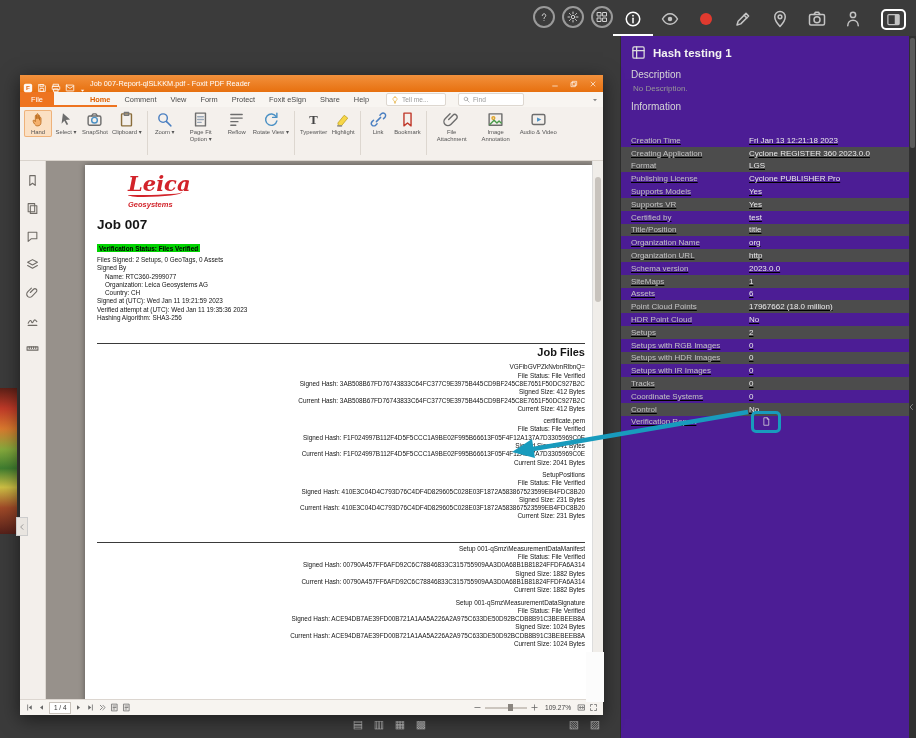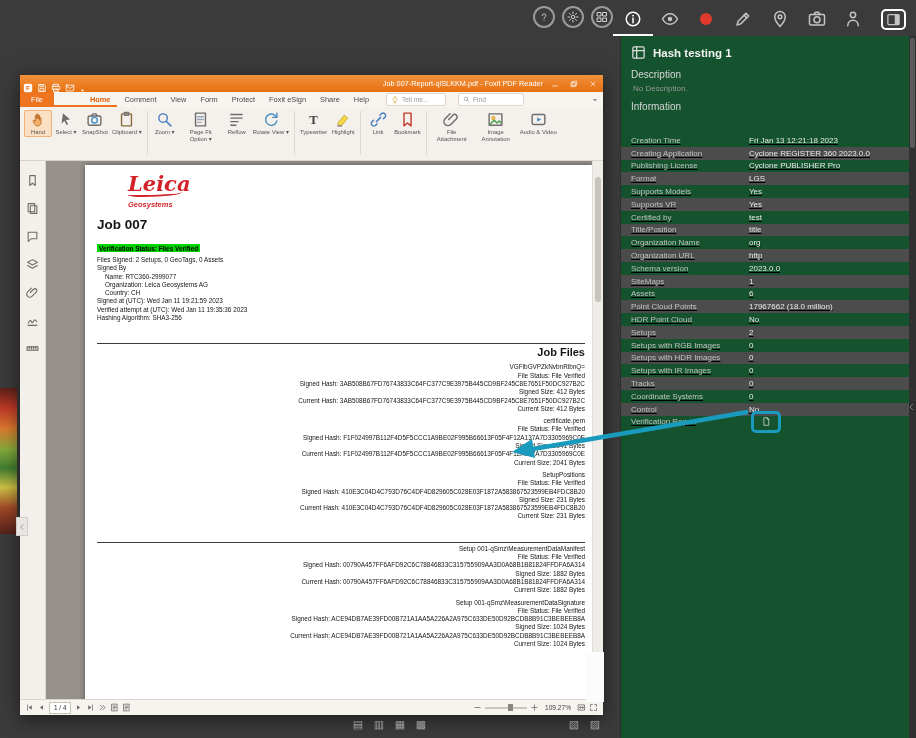--- a/index.html
+++ b/index.html
@@ -12,21 +12,21 @@
 
   
   .panel-toolbar{position:absolute;top:7px;left:624px;width:282px;height:24px;display:flex;align-items:center;justify-content:space-between;z-index:2;}
   .pt-item{width:18px;height:18px;color:#c4c4c4;position:relative;display:flex;align-items:center;justify-content:center;}
   .pt-item svg{width:100%;height:100%;}
   .pt-item.active{color:#fff;}
   .pt-item.active::after{content:"";position:absolute;left:-11px;right:-11px;bottom:-8px;height:2.5px;background:#fff;}
   .pt-item.boxed{border:2px solid #fff;border-radius:5px;width:19px;height:15px;padding:1px;}
 
   
-  .side-panel{position:absolute;left:620px;top:36px;width:296px;bottom:0;background:#14532d;border-left:1px solid #2e2e2e;box-sizing:border-box;}
+  .side-panel{position:absolute;left:620px;top:36px;width:296px;bottom:0;background:#4c1d95;border-left:1px solid #2e2e2e;box-sizing:border-box;}
   .panel-header{display:flex;align-items:center;gap:7px;padding:9px 0 5px 10px;}
   .ph-icon{width:15px;height:15px;color:#ddd;}
   .ph-icon svg{width:100%;height:100%;}
   .ph-title{font-size:11.5px;font-weight:bold;color:#f2f2f2;}
   .panel-sub{font-size:10px;color:#d6d6d6;padding:4px 0 2px 10px;}
   .panel-desc{font-size:8px;color:#979797;padding:2px 0 4px 12px;}
   .info-table{margin-top:20px;text-decoration:underline;}
   .info-row{display:flex;align-items:center;height:12.8px;font-size:8px;padding-left:10px;position:relative;}
   .info-row.alt{background:#4c4c4c;}
   .ikey{width:118px;color:#c2c2c2;flex:none;white-space:nowrap;}
@@ -38,21 +38,21 @@
   .panel-thumb{width:5px;margin:2px 1px;height:110px;background:#5a5a5a;border-radius:2px;}
   .panel-collapse{position:absolute;right:0;top:364px;width:9px;height:14px;color:#9a9a9a;}
   .panel-collapse svg{width:100%;height:100%;}
 
   
   .foxit{position:absolute;left:20px;top:75px;width:583px;height:640px;box-shadow:0 4px 18px rgba(0,0,0,0.55);display:flex;flex-direction:column;z-index:3;}
   .titlebar{height:17px;background:linear-gradient(180deg,#f2913d,#e7700f);display:flex;align-items:center;padding:0 3px;gap:4px;flex:none;}
   .tb-icon{width:10px;height:10px;color:#fff;opacity:.95;flex:none;}
   .tb-icon svg{width:100%;height:100%;}
   .tb-icon.small{width:7px;height:7px;}
-  .tb-title{flex:1;text-align:right;color:#fff;font-size:7.3px;white-space:nowrap;overflow:hidden;}
+  .tb-title{flex:1;text-align:left;color:#fff;font-size:7.3px;white-space:nowrap;overflow:hidden;}
   .tb-ctrl{width:15px;height:12px;color:#fff;display:flex;align-items:center;justify-content:center;flex:none;}
   .tb-ctrl svg{width:8px;height:8px;}
 
   .menubar{height:15px;background:#f8f5f1;display:flex;align-items:center;flex:none;font-size:7.4px;color:#4a4a4a;padding-right:4px;}
   .menu-tabs{display:flex;align-items:stretch;height:100%;}
   .mtab{display:flex;align-items:center;padding:0 7px;white-space:nowrap;}
   .mtab.file{background:var(--orange);color:#fff;padding:0 11px;}
   .mtab.active{color:#e06000;box-shadow:inset 0 -2px 0 var(--orange);font-weight:bold;padding-left:36px;}
   .tellme,.findbox{display:flex;align-items:center;gap:3px;height:11px;background:#fff;border:1px solid #ddd7d0;border-radius:2px;font-size:6.6px;color:#999;padding:0 4px;}
   .tellme{width:50px;margin-left:10px;}
@@ -211,27 +211,27 @@
     <div class="panel-sub">Information</div>
     <div class="info-table">
         <div class="info-row">
           <span class="ikey">Creation Time</span>
           <span class="ival">Fri Jan 13 12:21:18 2023</span>
         </div>
         <div class="info-row alt">
           <span class="ikey">Creating Application</span>
           <span class="ival">Cyclone REGISTER 360 2023.0.0</span>
         </div>
+        <div class="info-row alt">
+          <span class="ikey">Format</span>
+          <span class="ival">LGS</span>
+        </div>
         <div class="info-row">
           <span class="ikey">Publishing License</span>
           <span class="ival">Cyclone PUBLISHER Pro</span>
-        </div>
-        <div class="info-row alt">
-          <span class="ikey">Format</span>
-          <span class="ival">LGS</span>
         </div>
         <div class="info-row">
           <span class="ikey">Supports Models</span>
           <span class="ival">Yes</span>
         </div>
         <div class="info-row alt">
           <span class="ikey">Supports VR</span>
           <span class="ival">Yes</span>
         </div>
         <div class="info-row">

